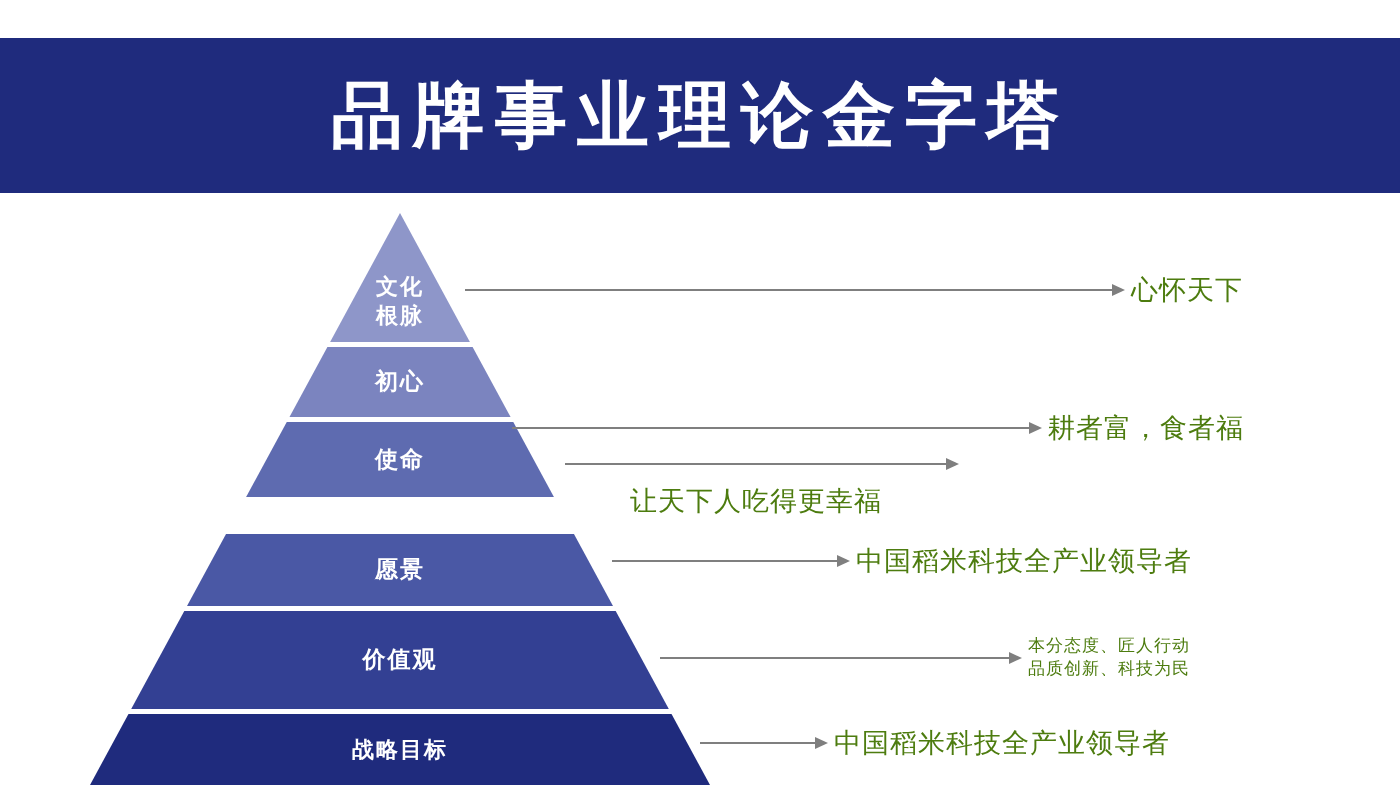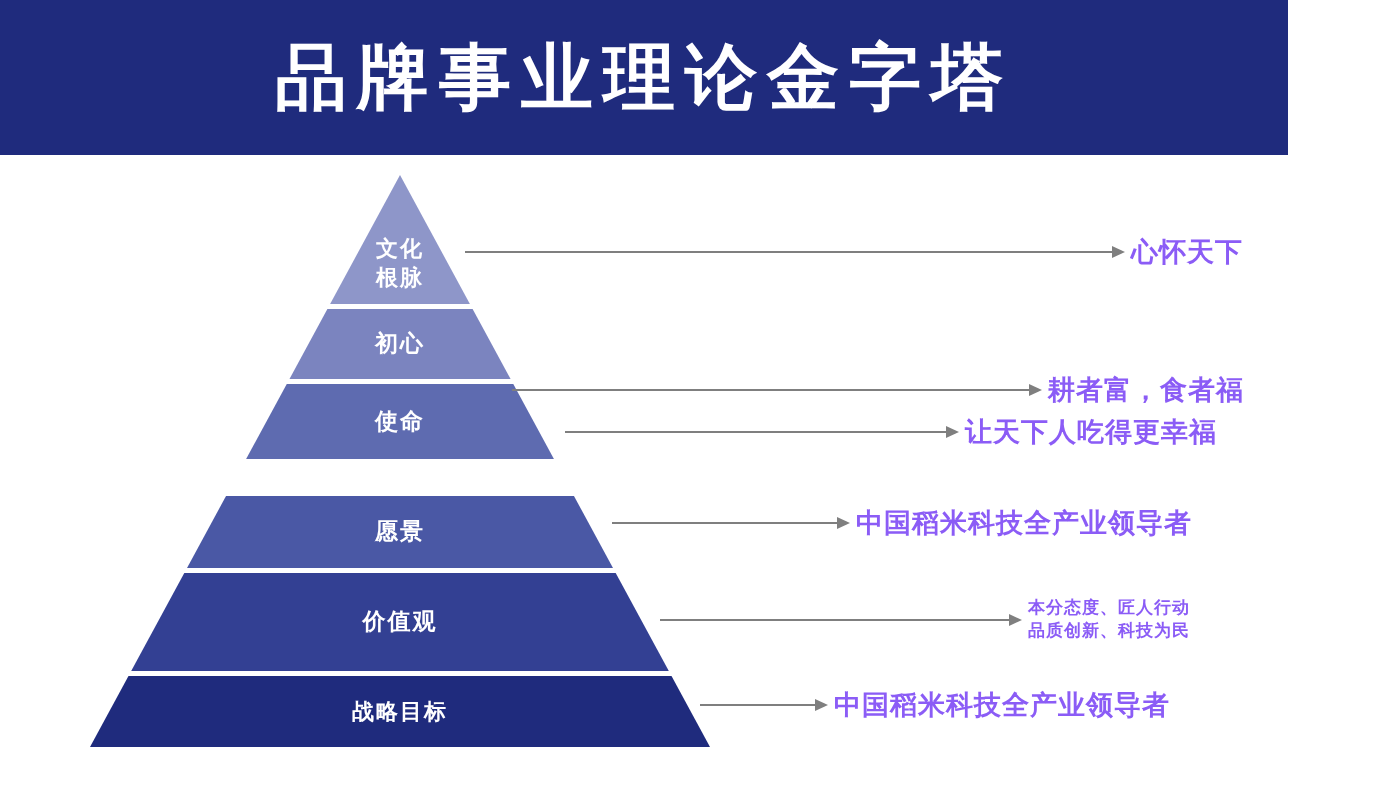--- a/index.html
+++ b/index.html
@@ -5,23 +5,23 @@
   * { margin: 0; padding: 0; box-sizing: border-box; }
   html, body {
     width: 1400px; height: 788px;
     background: #ffffff;
     overflow: hidden;
     font-family: "Liberation Sans", "DejaVu Sans", sans-serif;
   }
 
   
   .header {
-    width: 1288px; height: 155px;
+    width: 1400px; height: 155px;
     background: #1f2b7d;
-    display: flex; align-items: center; justify-content: center;
+    display: flex; align-items: center; justify-content: center; margin-top: 38px;
   }
   .header h1 {
     color: #ffffff;
     font-size: 72px;
     font-weight: 900;
     letter-spacing: 10px;
     white-space: nowrap;
   }
 
   
@@ -77,31 +77,31 @@
   .arrow::after {
     content: "";
     position: absolute;
     right: -12px; top: -5px;
     width: 0; height: 0;
     border-left: 13px solid #7f7f7f;
     border-top: 6px solid transparent;
     border-bottom: 6px solid transparent;
   }
   .ann-text {
-    color: #8b5cf6;
-    font-weight: bold;
+    color: #4d7c0f;
+    font-weight: normal;
     font-size: 27px;
     white-space: pre-line;
     line-height: 1.35;
     letter-spacing: 1px;
   }
 
   .row-0 { top: 77px;  left: 465px; } .row-0 .arrow { width: 648px; }
   .row-1 { top: 175px; left: 512px; margin-top: 40px; } .row-1 .arrow { width: 518px; }
-  .row-2 { top: 257px; left: 565px; } .row-2 .arrow { width: 382px; }
+  .row-2 { top: 270px; left: 565px; flex-direction: column; } .row-2 .arrow { width: 382px; }
   .row-3 { top: 348px; left: 612px; } .row-3 .arrow { width: 226px; }
   .row-4 { top: 437px; left: 660px; height: 56px; } .row-4 .arrow { width: 350px; }
   .row-4 .ann-text { font-size: 17px; }
   .row-5 { top: 530px; left: 700px; } .row-5 .arrow { width: 116px; }
 </style>
 </head>
 <body>
 
 <div class="header" style="background: rgb(31, 43, 125);">
   <h1>品牌事业理论金字塔</h1>

